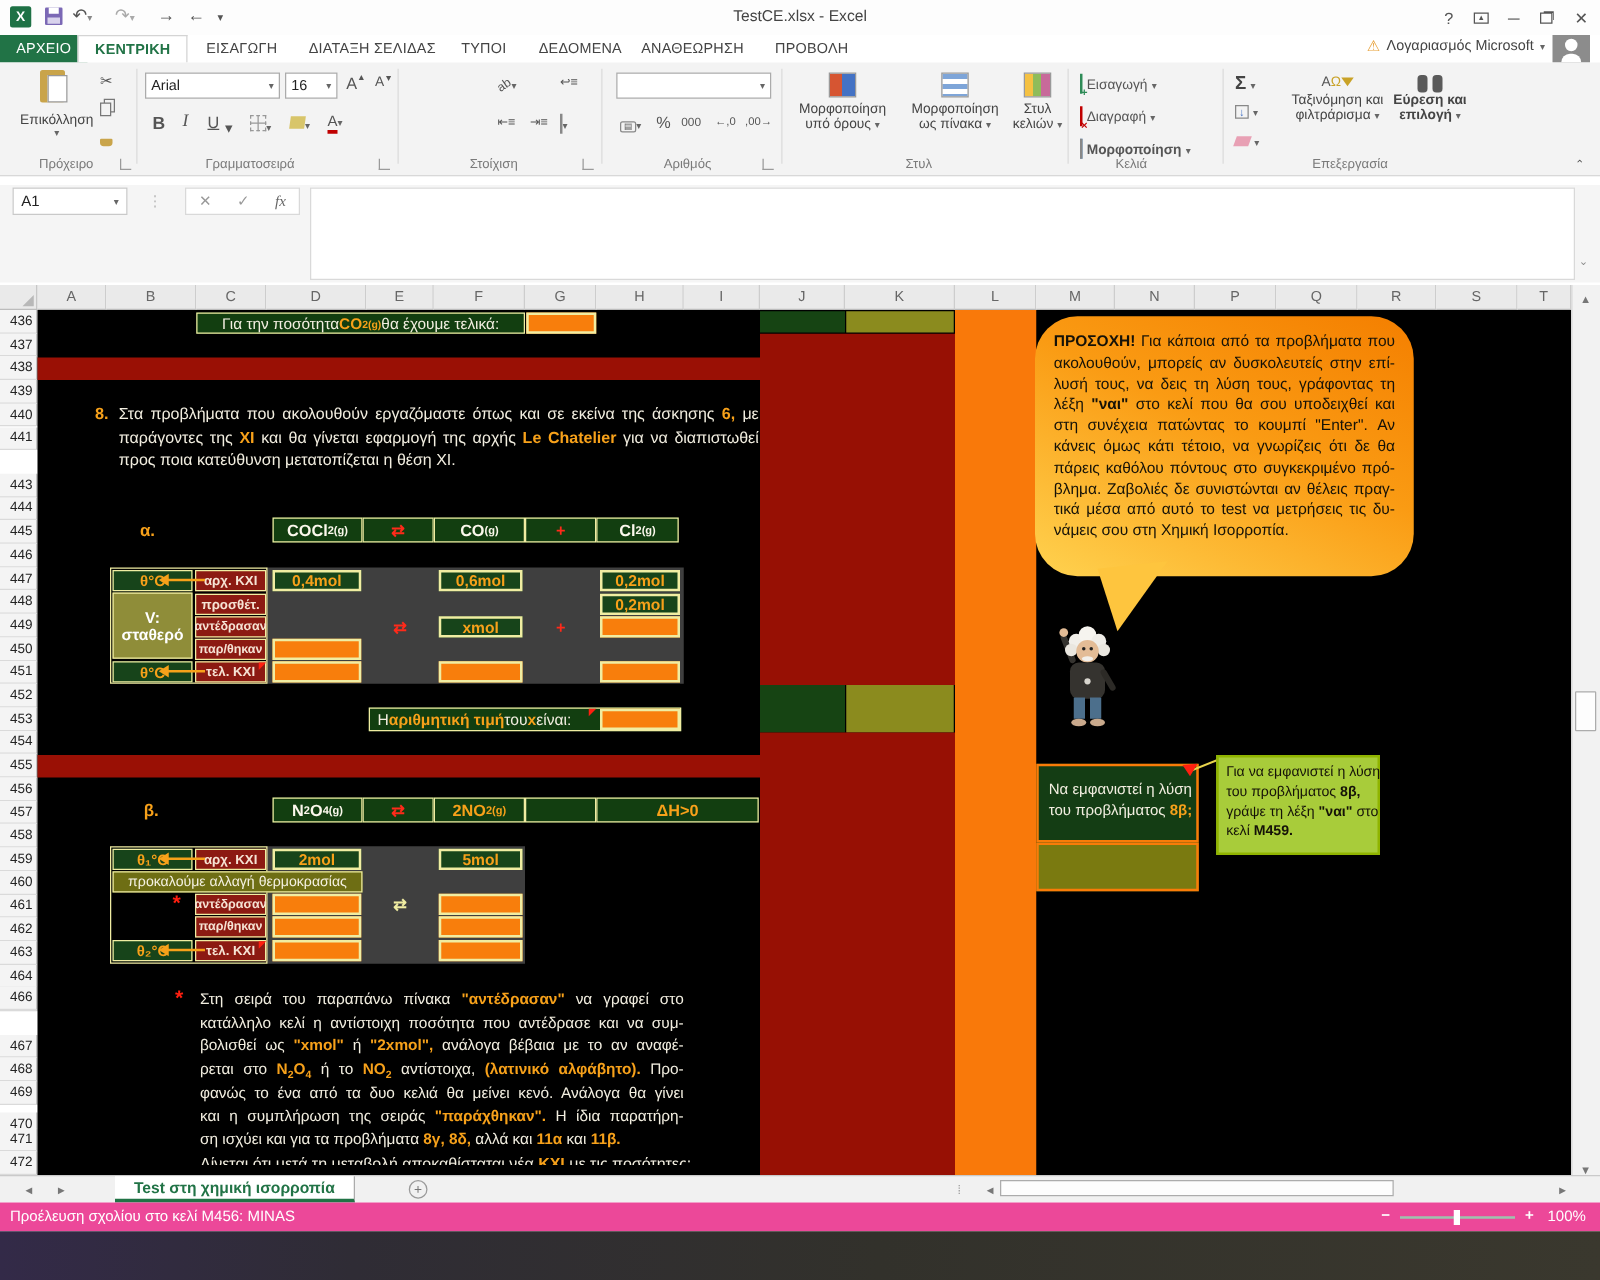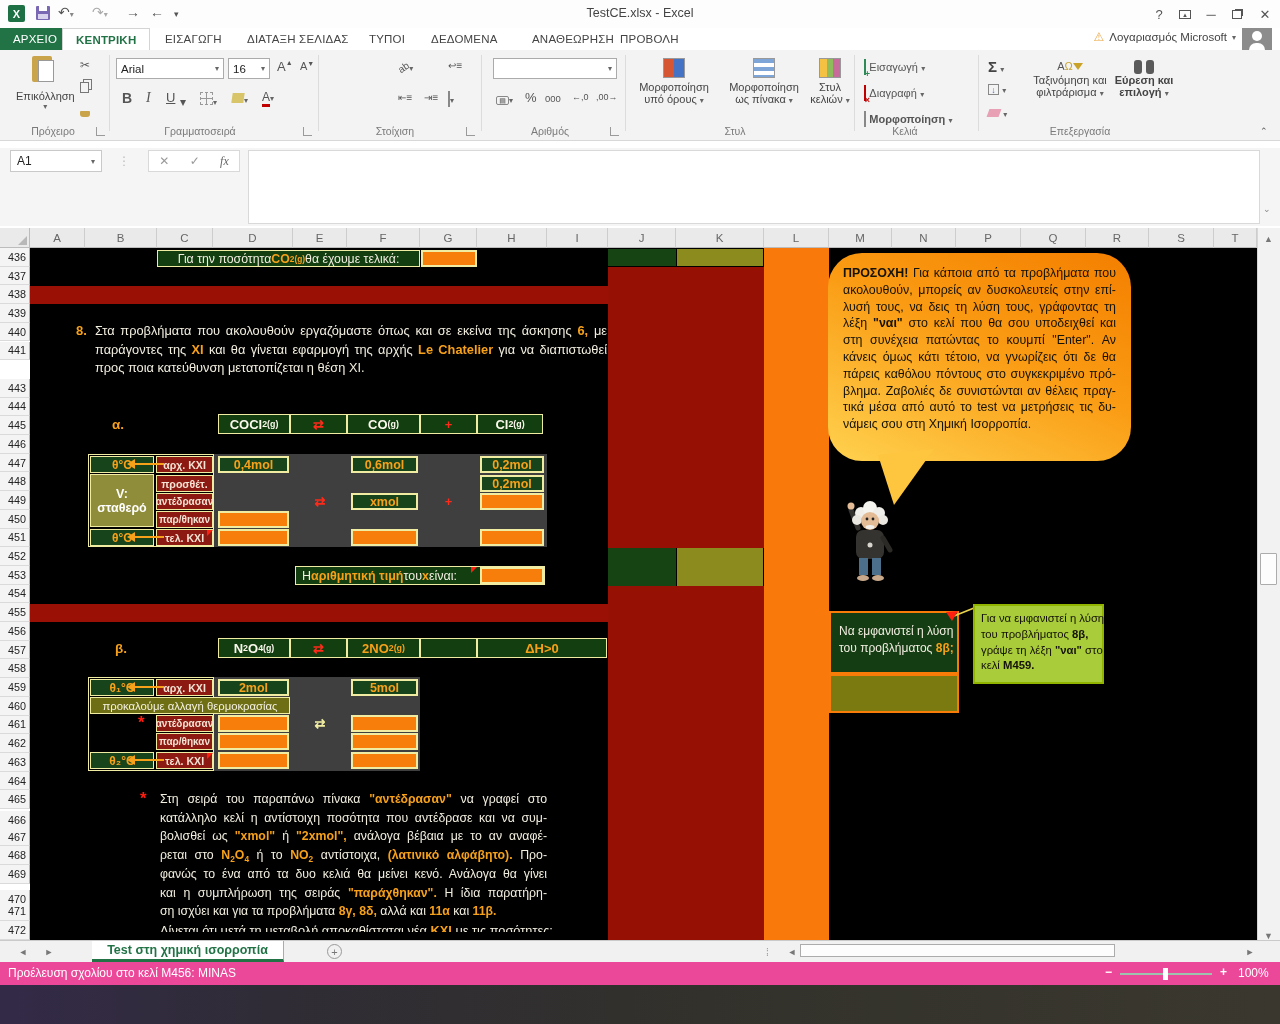--- a/index.html
+++ b/index.html
@@ -121,21 +121,21 @@
     <div class="winbtn" style="right:2px">✕</div>
   </div>
 
   <div class="tabrow">
     <div class="rtab file" style="left:0">ΑΡΧΕΙΟ</div>
     <div class="rtab active" style="left:62px">ΚΕΝΤΡΙΚΗ</div>
     <div class="rtab" style="left:152px">ΕΙΣΑΓΩΓΗ</div>
     <div class="rtab" style="left:234px">ΔΙΑΤΑΞΗ ΣΕΛΙΔΑΣ</div>
     <div class="rtab" style="left:356px">ΤΥΠΟΙ</div>
     <div class="rtab" style="left:418px">ΔΕΔΟΜΕΝΑ</div>
-    <div class="rtab" style="left:519px">ΑΝΑΘΕΩΡΗΣΗ</div>
+    <div class="rtab" style="left:500px">ΑΝΑΘΕΩΡΗΣΗ</div>
     <div class="rtab" style="left:607px">ΠΡΟΒΟΛΗ</div>
     <div class="acct">
         <span class="warn-tri">⚠</span>
         <span>Λογαριασμός Microsoft</span>
         <span style="font-size:8px;color:#666">▾</span>
       </div>
     <div class="avatar"></div>
   </div>
 
   <div class="ribbon">
@@ -306,21 +306,21 @@
       <div class="rowh" style="top: 622.054px; height: 18.7027px;">456</div>
       <div class="rowh" style="top: 640.757px; height: 18.7027px;">457</div>
       <div class="rowh" style="top: 659.459px; height: 18.7027px;">458</div>
       <div class="rowh" style="top: 678.162px; height: 18.7027px;">459</div>
       <div class="rowh" style="top: 696.865px; height: 18.7027px;">460</div>
       <div class="rowh" style="top: 715.568px; height: 18.7027px;">461</div>
       <div class="rowh" style="top: 734.27px; height: 18.7027px;">462</div>
       <div class="rowh" style="top: 752.973px; height: 18.7027px;">463</div>
       <div class="rowh" style="top: 771.676px; height: 18.7027px;">464</div>
       <div class="rowh" style="top: 790.378px; height: 18.7027px;">465</div>
-      <div class="rowh" style="top: 811px; height: 18.7027px;">466</div>
+      <div class="rowh" style="top: 789px; height: 18.7027px;">466</div>
       <div class="rowh" style="top: 827.784px; height: 18.7027px;">467</div>
       <div class="rowh" style="top: 846.486px; height: 18.7027px;">468</div>
       <div class="rowh" style="top: 865.189px; height: 18.7027px;">469</div>
       <div class="rowh" style="top: 890px; height: 18.7027px; text-align: center;">470</div>
       <div class="rowh" style="top: 902.595px; height: 18.7027px;">471</div>
       <div class="rowh" style="top: 921.297px; height: 18.7027px;">472</div>
     </div>
 
   <div class="abs" style="left:30px;top:248px;width:1227px;height:692px;background:#000"></div>
 

